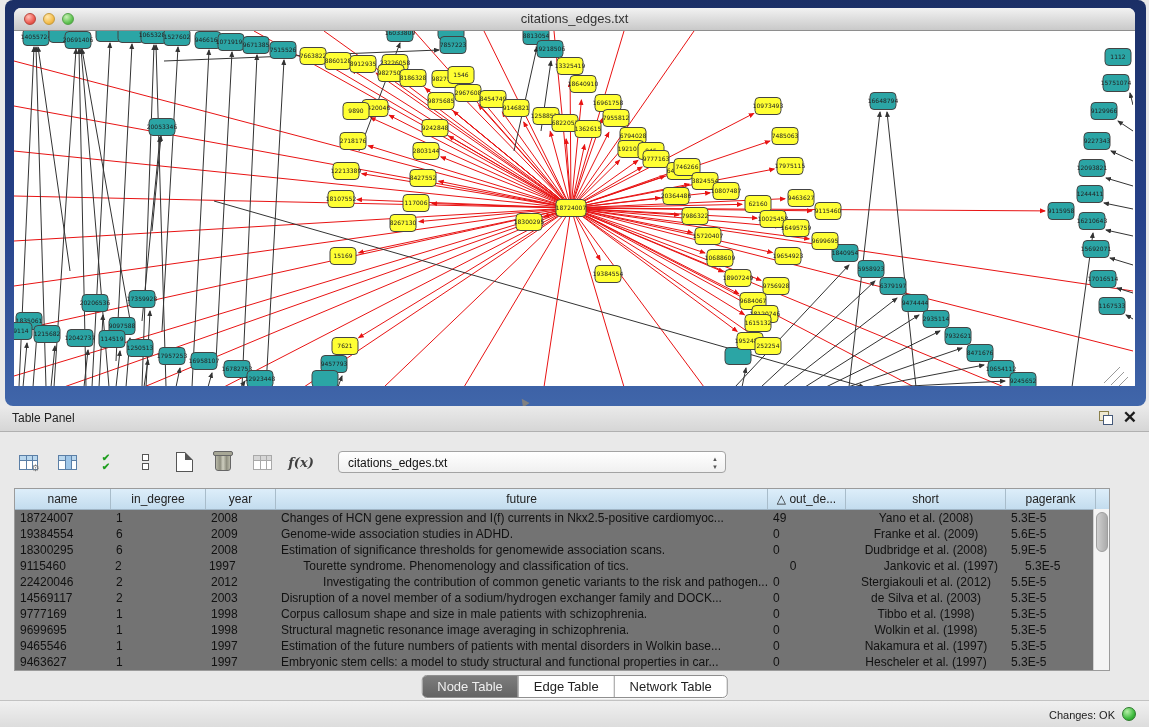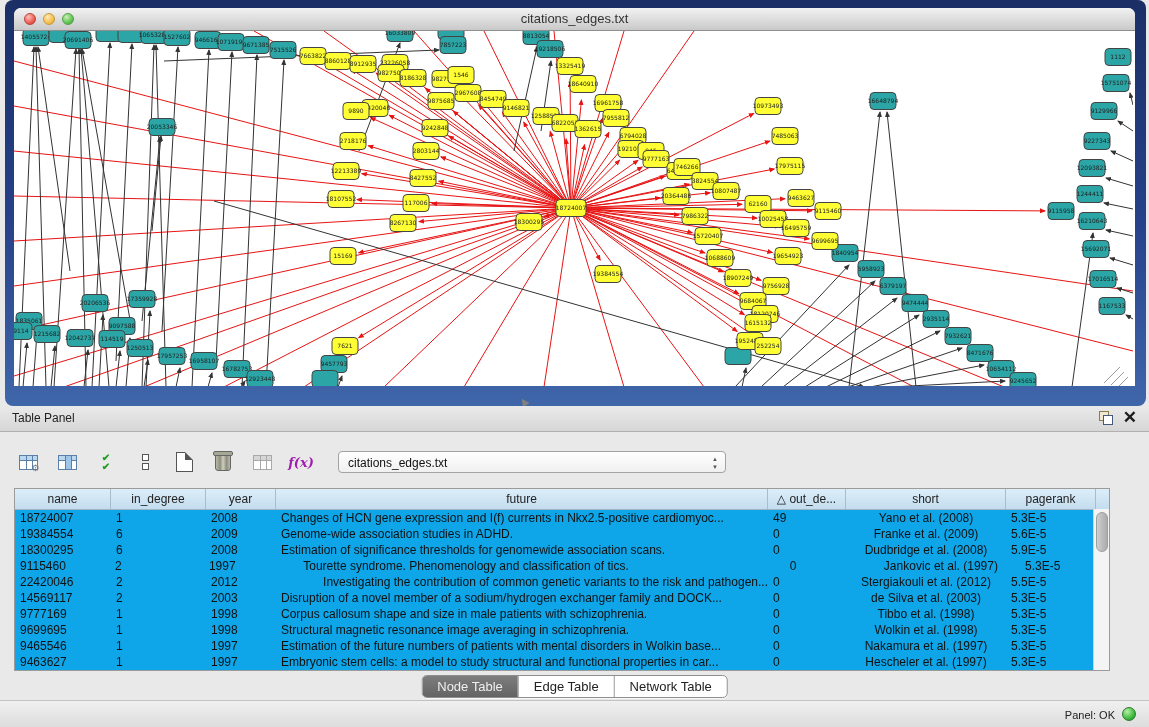--- a/index.html
+++ b/index.html
@@ -47,27 +47,27 @@
   .vsq{width:7px;height:16px;display:flex;flex-direction:column;justify-content:space-between}
   .vsq i{display:block;width:7px;height:7px;border:1px solid #555;box-sizing:border-box;background:#fff}
   .pageico{width:15px;height:18px;background:#fff;border:1px solid #555;position:relative}
   .pageico:before{content:"";position:absolute;right:-1px;top:-1px;border:4px solid #e9e9e9;border-left-color:#555;border-bottom-color:#555}
   .trash{width:14px;height:15px;background:linear-gradient(90deg,#b9b9a8,#8f8f80 30%,#cfcfc0 50%,#8f8f80 75%,#b9b9a8);
          border:1px solid #666;border-radius:2px 2px 3px 3px;position:relative}
   .trash:before{content:"";position:absolute;left:-3px;top:-4px;width:18px;height:3px;background:#a7a796;border:1px solid #666;border-radius:2px}
   .tblico.gray{border-color:#a9a9a9}
   .tblico.gray:before{background:#d6d6d6;border-color:#a9a9a9}
   .tblico.gray:after{background:#a9a9a9;box-shadow:6px 0 0 #a9a9a9}
-  .fx{font-family:"DejaVu Serif",serif;font-style:italic;font-weight:bold;font-size:13px;color:#a21caf}
+  .fx{font-family:"DejaVu Serif",serif;font-style:italic;font-weight:bold;font-size:13px;color:#404040}
   .combo{margin-left:12px;width:388px;height:22px;border:1px solid #a3a3a3;border-radius:4px;
          background:linear-gradient(#ffffff,#f0f0f0);position:relative;font-size:12px;color:#111;
          line-height:22px;padding-left:9px;box-sizing:border-box}
   .combo .arr{position:absolute;right:7px;top:3px;font-size:6px;line-height:8px;color:#555;text-align:center}
 
-  .tablewrap{position:absolute;top:488px;left:14px;width:1096px;height:183px;background:#0ea5e9;
+  .tablewrap{position:absolute;top:488px;left:14px;width:1096px;height:183px;background:#737373;
              border:1px solid #9b9b9b;box-sizing:border-box;overflow:hidden}
   .thead{display:flex;height:20px;background:linear-gradient(#ddeefa,#c3dcee);border-bottom:1px solid #9fb4c4}
   .th{font-size:12px;color:#222;text-align:center;line-height:20px;border-right:1px solid #a8bcca;
       box-sizing:border-box;white-space:nowrap;overflow:hidden}
   .trow{display:flex;height:16px}
   .td{font-size:12px;color:#111;line-height:16px;padding-left:5px;box-sizing:border-box;
       white-space:nowrap;overflow:hidden}
   .td.center{text-align:center;padding-left:0}
   .vscroll{position:absolute;right:0;top:20px;bottom:0;width:15px;background:#f4f4f4;border-left:1px solid #cfcfcf}
   .vthumb{position:absolute;left:2px;top:3px;width:10px;height:38px;border-radius:6px;
@@ -881,15 +881,15 @@
 
 <div class="tabsbar">
   <div class="seg" id="tabs">
       <div class="s active">Node Table</div>
       <div class="s">Edge Table</div>
       <div class="s">Network Table</div>
     </div>
 </div>
 
 <div class="statusbar">
-  <span class="mem">Panel: OK</span>
+  <span class="mem">Changes: OK</span>
   <span class="memdot"></span>
 </div>
 
 </body></html>

